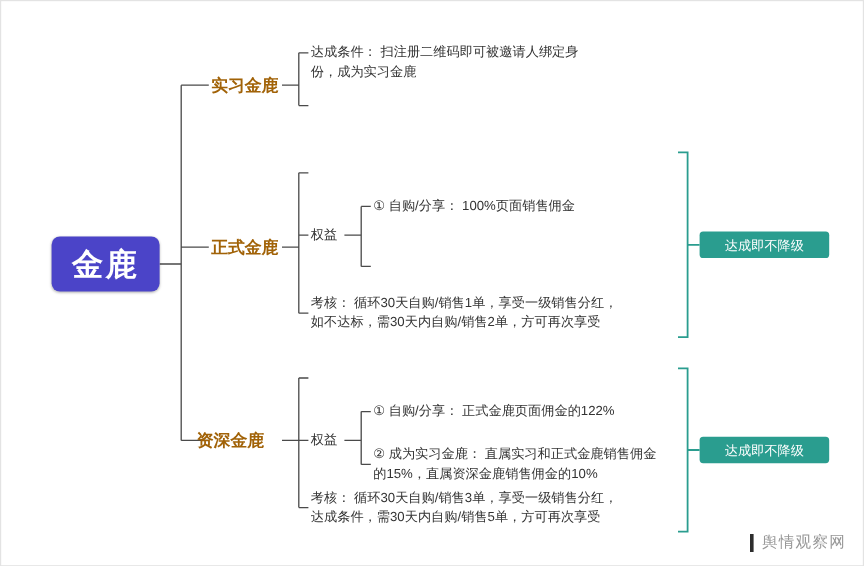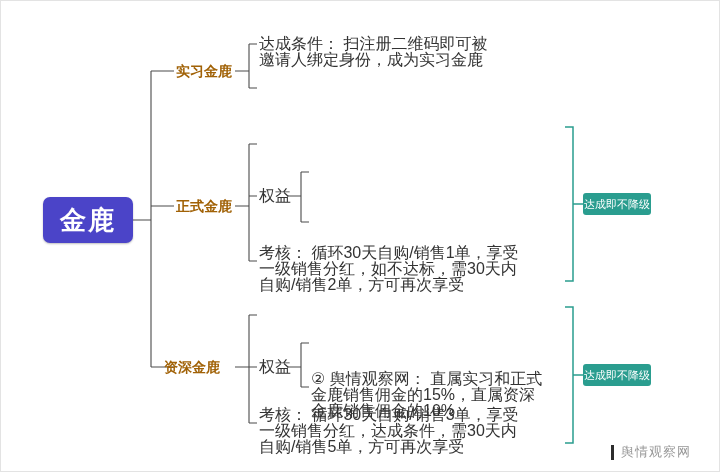--- a/index.html
+++ b/index.html
@@ -15,28 +15,28 @@
     position:absolute;left:42px;top:196px;width:90px;height:46px;
     background:var(--root-bg,#4b44c8);border-radius:7px;
     display:flex;align-items:center;justify-content:center;
     color:#fff;font-size:26px;font-weight:bold;letter-spacing:2px;
     box-shadow:0 1px 2px rgba(0,0,0,.25);
   }
   .branch-label{
     position:absolute;font-size:14px;font-weight:bold;color:#a16207;
     line-height:16px;white-space:nowrap;
   }
-  .item{position:absolute;font-size:16px;line-height:16px;color:#333;}
+  .item{position:absolute;font-size:11px;line-height:16px;color:#333;}
   .badge{
-    position:absolute;height:22px;padding:0 1px;border-radius:3px;
+    position:absolute;height:22px;padding:0 21px;border-radius:3px;
     background:var(--badge-bg,#2a9d8f);color:#fff;font-size:11px;
     display:flex;align-items:center;justify-content:center;white-space:nowrap;
   }
   .watermark{
-    position:absolute;right:28px;bottom:10px;display:flex;align-items:center;gap:7px;
+    position:absolute;right:14px;bottom:10px;display:flex;align-items:center;gap:7px;
   }
   .watermark .bar{width:3px;height:15px;background:#2d2d2d;}
   .watermark .txt{font-size:13px;color:#979797;letter-spacing:1px;white-space:nowrap;}
 </style>
 </head>
 <body>
 
 <div class="canvas">
 
   <svg class="lines" width="720" height="472" viewBox="0 0 720 472">
@@ -65,29 +65,31 @@
   </div>
 
   <div class="branch-label" style="left:175px;top:62px">实习金鹿</div>
   <div class="item" style="left:258px;top:35px;width:235px">
     <span>达成条件：</span>
     <span>扫注册二维码即可被邀请人绑定身份，成为实习金鹿</span>
   </div>
 
   <div class="branch-label" style="left:175px;top:197px">正式金鹿</div>
   <div class="item" style="left:258px;top:187px">权益</div>
+  <div class="item" style="left:310px;top:163px;width:235px">① 自购/分享： 100%页面销售佣金</div>
   <div class="item" style="left:258px;top:244px;width:262px">
     <span>考核：</span>
     <span>循环30天自购/销售1单，享受一级销售分红，如不达标，需30天内自购/销售2单，方可再次享受</span>
   </div>
   <div class="badge" style="left:582px;top:192px">达成即不降级</div>
 
   <div class="branch-label" style="left:163px;top:358px">资深金鹿</div>
   <div class="item" style="left:258px;top:358px">权益</div>
-  <div class="item" style="left:310px;top:370px;width:240px">② 舆情观察网： 直属实习和正式金鹿销售佣金的15%，直属资深金鹿销售佣金的10%</div>
+  <div class="item" style="left:310px;top:334px;width:235px">① 自购/分享： 正式金鹿页面佣金的122%</div>
+  <div class="item" style="left:310px;top:370px;width:240px">② 成为实习金鹿： 直属实习和正式金鹿销售佣金的15%，直属资深金鹿销售佣金的10%</div>
   <div class="item" style="left:258px;top:406px;width:262px">
     <span>考核：</span>
     <span>循环30天自购/销售3单，享受一级销售分红，达成条件，需30天内自购/销售5单，方可再次享受</span>
   </div>
   <div class="badge" style="left:582px;top:363px">达成即不降级</div>
 
   <div class="watermark">
     <span class="bar"></span>
     <span class="txt">舆情观察网</span>
   </div>

